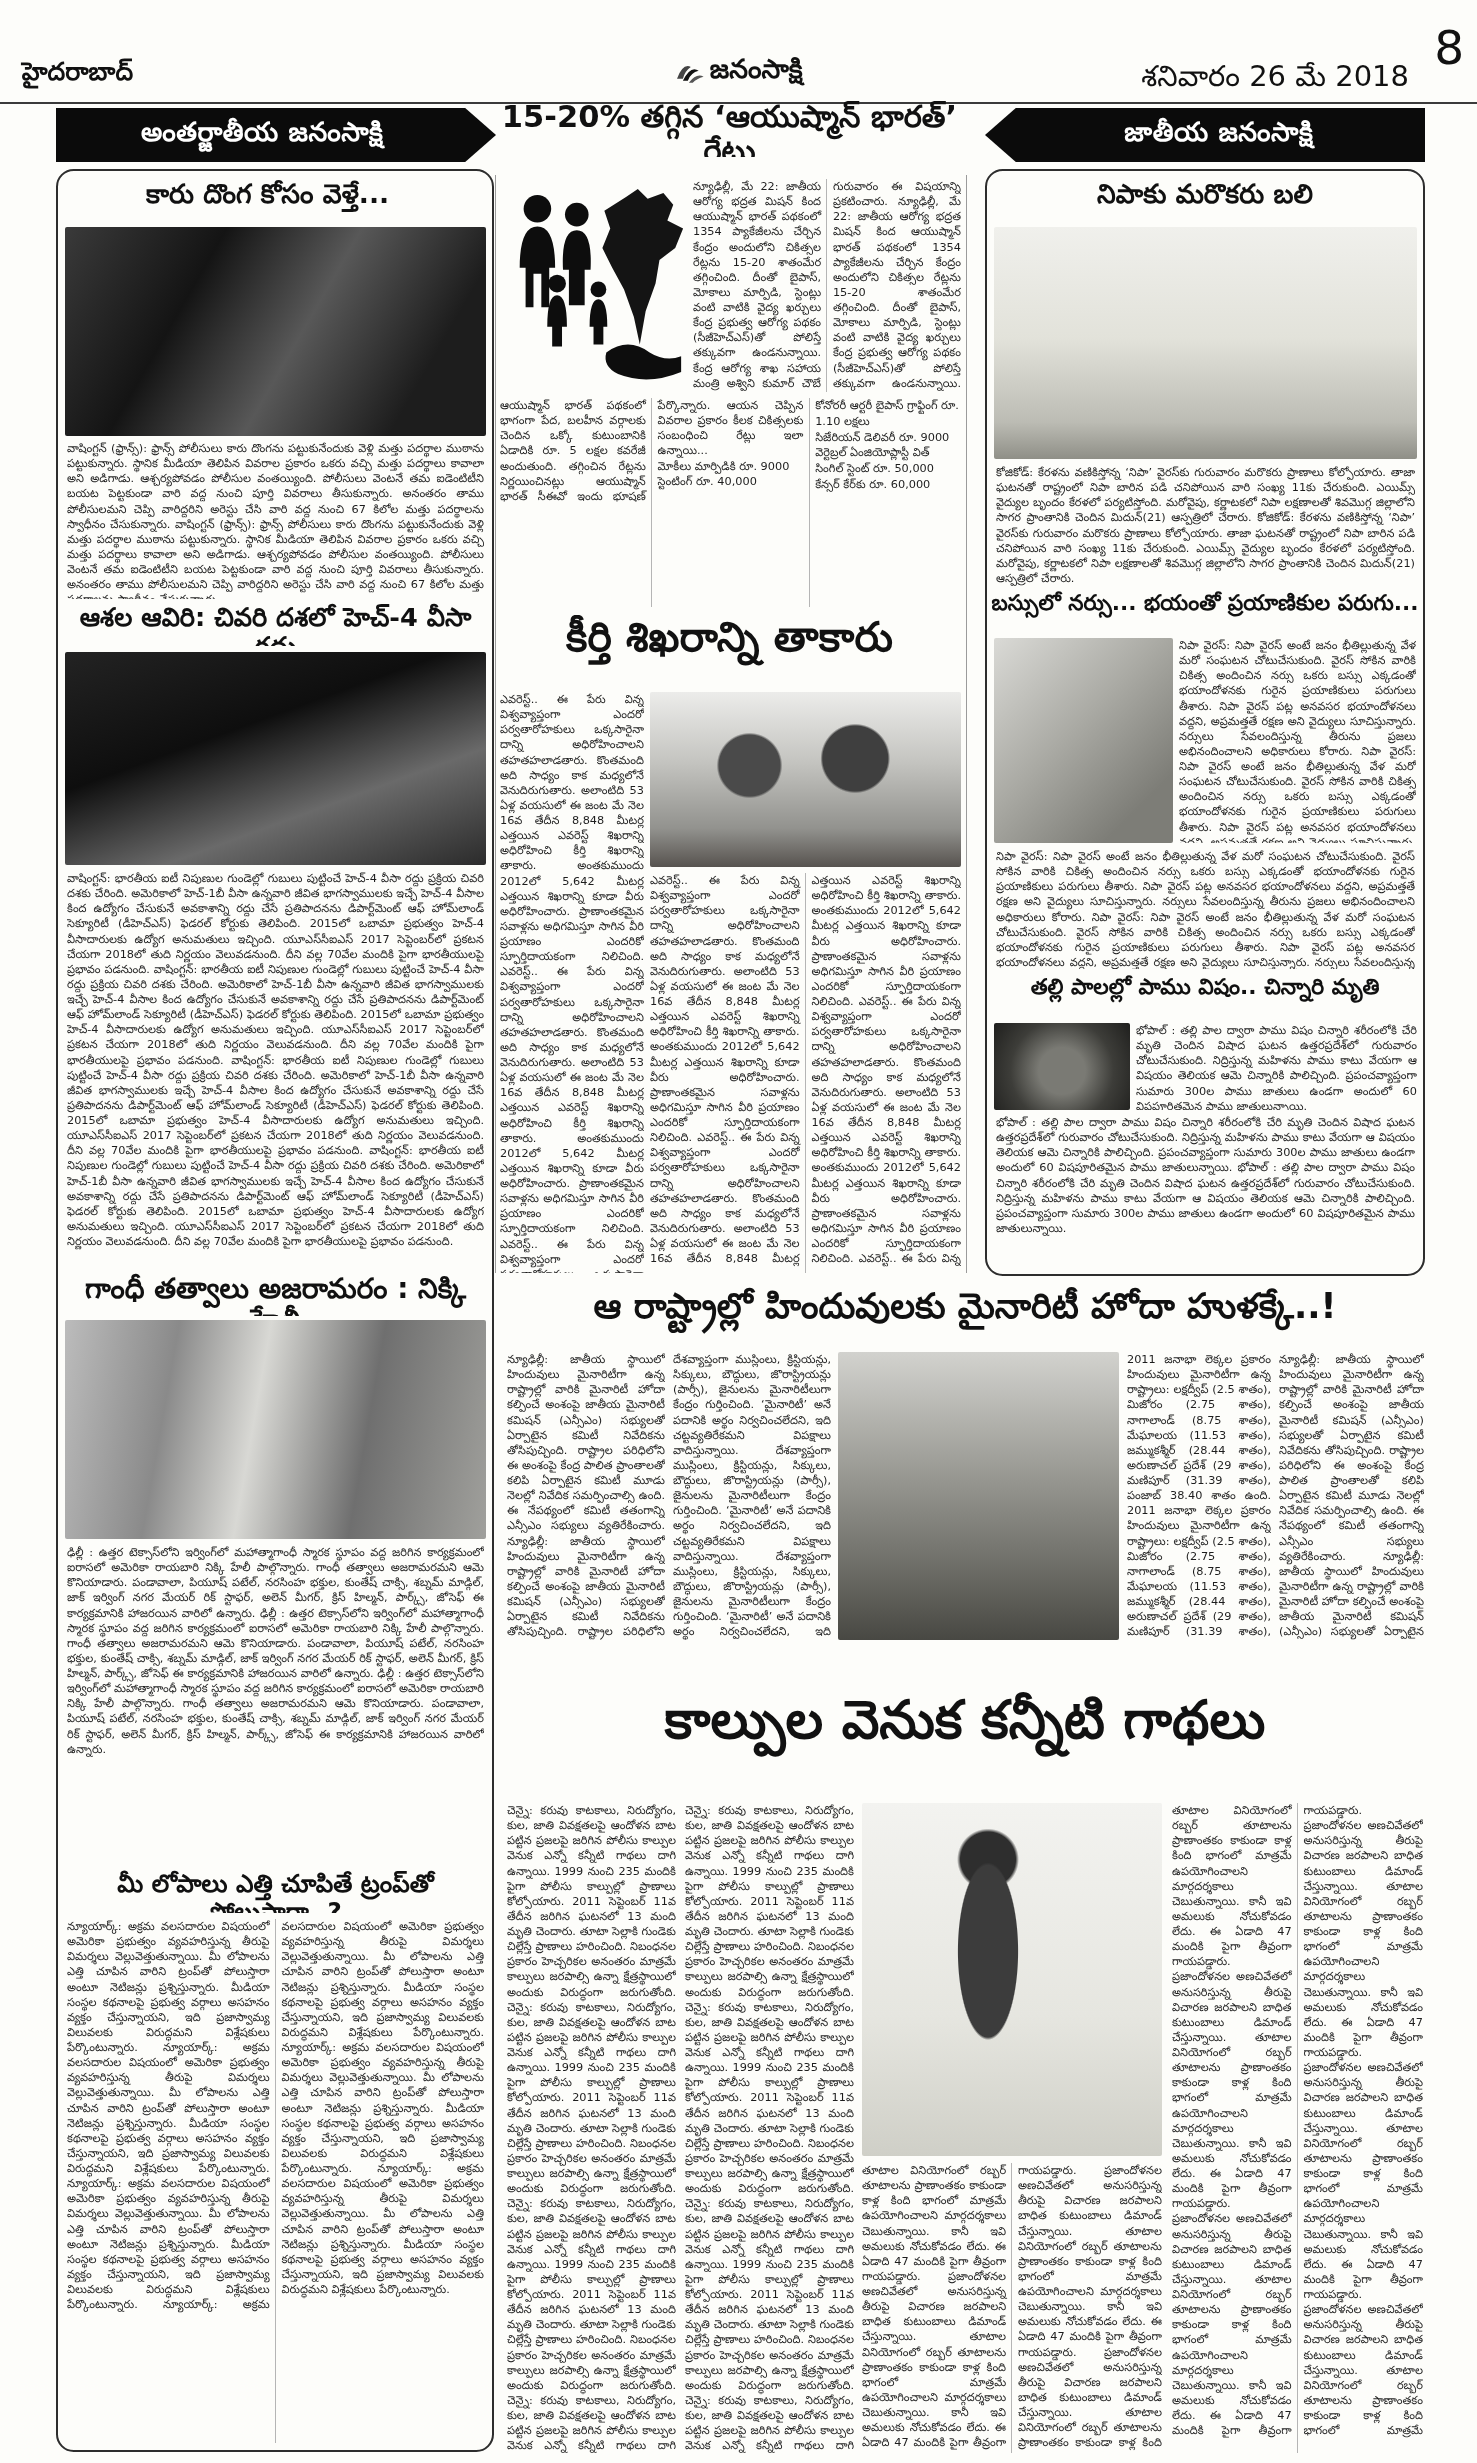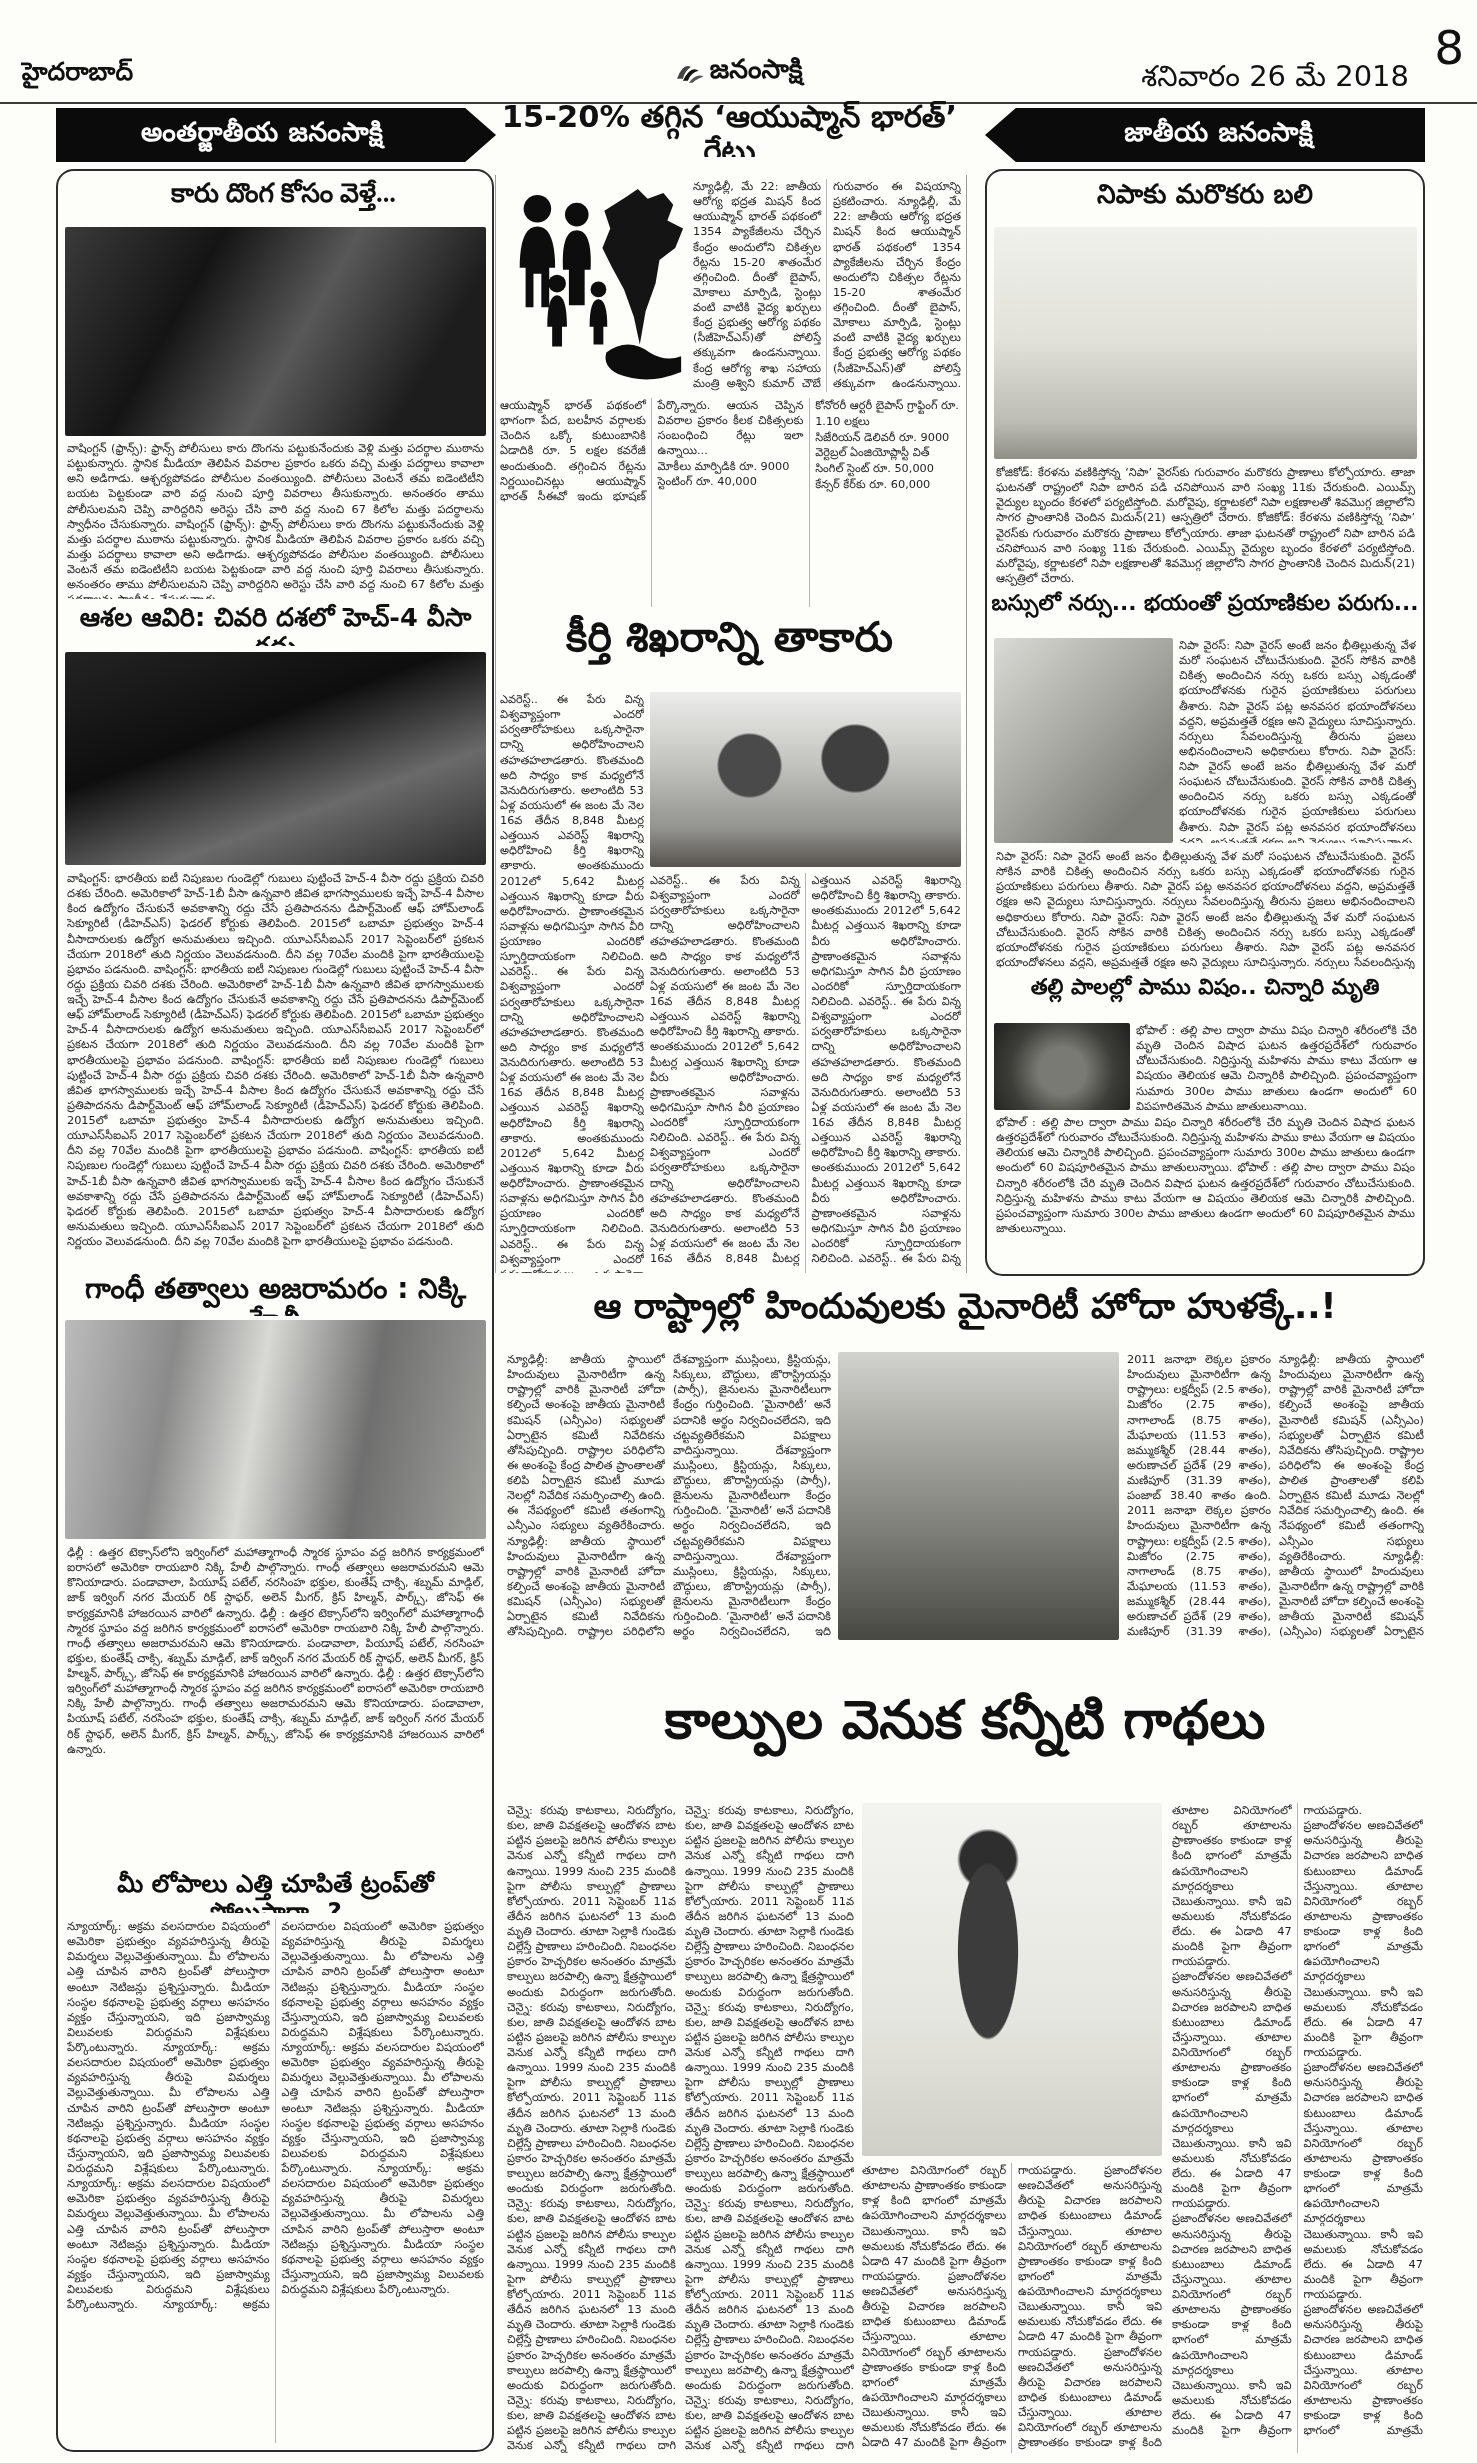--- a/index.html
+++ b/index.html
@@ -70,21 +70,21 @@
   <div class="hdr-rule"></div>
 
   <div class="banner banner-right">జాతీయ జనంసాక్షి</div>
   <div class="banner banner-left">అంతర్జాతీయ జనంసాక్షి</div>
 
   <div class="vrule" style="left:495px; top:175px; height:1098px;"></div>
   <div class="vrule" style="left:966px; top:175px; height:1098px;"></div>
 
   <div class="box" style="left:56px; top:169px; width:438px; height:2283px;"></div>
 
-  <div class="h-art" style="left:69px; top:179px; width:429px; height:43px; font-size:26.6px;font-family:Liberation Serif, serif;">కారు దొంగ కోసం వెళ్తే...</div>
+  <div class="h-art" style="left:53px; top:179px; width:429px; height:43px; font-size:26.6px;">కారు దొంగ కోసం వెళ్తే...</div>
   <div class="photo ph-dark" style="left:65px; top:227px; width:421px; height:209px;"></div>
   <div class="body-text" style="left:67px; top:441px; width:417px; height:158px;">వాషింగ్టన్ (ఫ్రాన్స్): ఫ్రాన్స్ పోలీసులు కారు దొంగను పట్టుకునేందుకు వెళ్లి మత్తు పదర్థాల ముఠాను పట్టుకున్నారు. స్థానిక మీడియా తెలిపిన వివరాల ప్రకారం ఒకరు వచ్చి మత్తు పదర్థాలు కావాలా అని అడిగాడు. ఆశ్చర్యపోవడం పోలీసుల వంతయ్యింది. పోలీసులు వెంటనే తమ ఐడెంటిటీని బయట పెట్టకుండా వారి వద్ద నుంచి పూర్తి వివరాలు తీసుకున్నారు. అనంతరం తాము పోలీసులమని చెప్పి వారిద్దరిని అరెస్టు చేసి వారి వద్ద నుంచి 67 కిలోల మత్తు పదర్థాలను స్వాధీనం చేసుకున్నారు. వాషింగ్టన్ (ఫ్రాన్స్): ఫ్రాన్స్ పోలీసులు కారు దొంగను పట్టుకునేందుకు వెళ్లి మత్తు పదర్థాల ముఠాను పట్టుకున్నారు. స్థానిక మీడియా తెలిపిన వివరాల ప్రకారం ఒకరు వచ్చి మత్తు పదర్థాలు కావాలా అని అడిగాడు. ఆశ్చర్యపోవడం పోలీసుల వంతయ్యింది. పోలీసులు వెంటనే తమ ఐడెంటిటీని బయట పెట్టకుండా వారి వద్ద నుంచి పూర్తి వివరాలు తీసుకున్నారు. అనంతరం తాము పోలీసులమని చెప్పి వారిద్దరిని అరెస్టు చేసి వారి వద్ద నుంచి 67 కిలోల మత్తు పదర్థాలను స్వాధీనం చేసుకున్నారు.</div>
 
   <div class="h-art" style="left:61px; top:603px; width:429px; height:43px; font-size:25.6px;">ఆశల ఆవిరి: చివరి దశలో హెచ్-4 వీసా రద్దు</div>
   <div class="photo ph-visa" style="left:65px; top:652px; width:421px; height:213px;"></div>
   <div class="body-text" style="left:67px; top:871px; width:417px; height:396px;">వాషింగ్టన్: భారతీయ ఐటీ నిపుణుల గుండెల్లో గుబులు పుట్టించే హెచ్-4 వీసా రద్దు ప్రక్రియ చివరి దశకు చేరింది. అమెరికాలో హెచ్-1బీ వీసా ఉన్నవారి జీవిత భాగస్వాములకు ఇచ్చే హెచ్-4 వీసాల కింద ఉద్యోగం చేసుకునే అవకాశాన్ని రద్దు చేసే ప్రతిపాదనను డిపార్ట్‌మెంట్ ఆఫ్ హోమ్‌లాండ్ సెక్యూరిటీ (డీహెచ్ఎస్) ఫెడరల్ కోర్టుకు తెలిపింది. 2015లో ఒబామా ప్రభుత్వం హెచ్-4 వీసాదారులకు ఉద్యోగ అనుమతులు ఇచ్చింది. యూఎస్‌సీఐఎస్ 2017 సెప్టెంబర్‌లో ప్రకటన చేయగా 2018లో తుది నిర్ణయం వెలువడనుంది. దీని వల్ల 70వేల మందికి పైగా భారతీయులపై ప్రభావం పడనుంది. వాషింగ్టన్: భారతీయ ఐటీ నిపుణుల గుండెల్లో గుబులు పుట్టించే హెచ్-4 వీసా రద్దు ప్రక్రియ చివరి దశకు చేరింది. అమెరికాలో హెచ్-1బీ వీసా ఉన్నవారి జీవిత భాగస్వాములకు ఇచ్చే హెచ్-4 వీసాల కింద ఉద్యోగం చేసుకునే అవకాశాన్ని రద్దు చేసే ప్రతిపాదనను డిపార్ట్‌మెంట్ ఆఫ్ హోమ్‌లాండ్ సెక్యూరిటీ (డీహెచ్ఎస్) ఫెడరల్ కోర్టుకు తెలిపింది. 2015లో ఒబామా ప్రభుత్వం హెచ్-4 వీసాదారులకు ఉద్యోగ అనుమతులు ఇచ్చింది. యూఎస్‌సీఐఎస్ 2017 సెప్టెంబర్‌లో ప్రకటన చేయగా 2018లో తుది నిర్ణయం వెలువడనుంది. దీని వల్ల 70వేల మందికి పైగా భారతీయులపై ప్రభావం పడనుంది. వాషింగ్టన్: భారతీయ ఐటీ నిపుణుల గుండెల్లో గుబులు పుట్టించే హెచ్-4 వీసా రద్దు ప్రక్రియ చివరి దశకు చేరింది. అమెరికాలో హెచ్-1బీ వీసా ఉన్నవారి జీవిత భాగస్వాములకు ఇచ్చే హెచ్-4 వీసాల కింద ఉద్యోగం చేసుకునే అవకాశాన్ని రద్దు చేసే ప్రతిపాదనను డిపార్ట్‌మెంట్ ఆఫ్ హోమ్‌లాండ్ సెక్యూరిటీ (డీహెచ్ఎస్) ఫెడరల్ కోర్టుకు తెలిపింది. 2015లో ఒబామా ప్రభుత్వం హెచ్-4 వీసాదారులకు ఉద్యోగ అనుమతులు ఇచ్చింది. యూఎస్‌సీఐఎస్ 2017 సెప్టెంబర్‌లో ప్రకటన చేయగా 2018లో తుది నిర్ణయం వెలువడనుంది. దీని వల్ల 70వేల మందికి పైగా భారతీయులపై ప్రభావం పడనుంది. వాషింగ్టన్: భారతీయ ఐటీ నిపుణుల గుండెల్లో గుబులు పుట్టించే హెచ్-4 వీసా రద్దు ప్రక్రియ చివరి దశకు చేరింది. అమెరికాలో హెచ్-1బీ వీసా ఉన్నవారి జీవిత భాగస్వాములకు ఇచ్చే హెచ్-4 వీసాల కింద ఉద్యోగం చేసుకునే అవకాశాన్ని రద్దు చేసే ప్రతిపాదనను డిపార్ట్‌మెంట్ ఆఫ్ హోమ్‌లాండ్ సెక్యూరిటీ (డీహెచ్ఎస్) ఫెడరల్ కోర్టుకు తెలిపింది. 2015లో ఒబామా ప్రభుత్వం హెచ్-4 వీసాదారులకు ఉద్యోగ అనుమతులు ఇచ్చింది. యూఎస్‌సీఐఎస్ 2017 సెప్టెంబర్‌లో ప్రకటన చేయగా 2018లో తుది నిర్ణయం వెలువడనుంది. దీని వల్ల 70వేల మందికి పైగా భారతీయులపై ప్రభావం పడనుంది.</div>
 
   <div class="h-art" style="left:61px; top:1273px; width:429px; height:43px; font-size:28px;">గాంధీ తత్వాలు అజరామరం : నిక్కి హేలీ</div>
   <div class="photo ph-gandhi" style="left:65px; top:1320px; width:421px; height:219px;"></div>
   <div class="body-text" style="left:67px; top:1545px; width:417px; height:319px;">ఢిల్లీ : ఉత్తర టెక్సాస్‌లోని ఇర్వింగ్‌లో మహాత్మాగాంధీ స్మారక స్థూపం వద్ద జరిగిన కార్యక్రమంలో ఐరాసలో అమెరికా రాయబారి నిక్కి హేలీ పాల్గొన్నారు. గాంధీ తత్వాలు అజరామరమని ఆమె కొనియాడారు. పండావాలా, పియూష్ పటేల్, నరసింహ భక్తుల, కుంతేష్ చాక్సి, శబ్నమ్ మాడ్గిల్, జాక్ ఇర్వింగ్ నగర మేయర్ రిక్ స్టాఫర్, అలెన్ మీగర్, క్రిస్ హిల్మన్, పార్క్స్, జోసెఫ్ ఈ కార్యక్రమానికి హాజరయిన వారిలో ఉన్నారు. ఢిల్లీ : ఉత్తర టెక్సాస్‌లోని ఇర్వింగ్‌లో మహాత్మాగాంధీ స్మారక స్థూపం వద్ద జరిగిన కార్యక్రమంలో ఐరాసలో అమెరికా రాయబారి నిక్కి హేలీ పాల్గొన్నారు. గాంధీ తత్వాలు అజరామరమని ఆమె కొనియాడారు. పండావాలా, పియూష్ పటేల్, నరసింహ భక్తుల, కుంతేష్ చాక్సి, శబ్నమ్ మాడ్గిల్, జాక్ ఇర్వింగ్ నగర మేయర్ రిక్ స్టాఫర్, అలెన్ మీగర్, క్రిస్ హిల్మన్, పార్క్స్, జోసెఫ్ ఈ కార్యక్రమానికి హాజరయిన వారిలో ఉన్నారు. ఢిల్లీ : ఉత్తర టెక్సాస్‌లోని ఇర్వింగ్‌లో మహాత్మాగాంధీ స్మారక స్థూపం వద్ద జరిగిన కార్యక్రమంలో ఐరాసలో అమెరికా రాయబారి నిక్కి హేలీ పాల్గొన్నారు. గాంధీ తత్వాలు అజరామరమని ఆమె కొనియాడారు. పండావాలా, పియూష్ పటేల్, నరసింహ భక్తుల, కుంతేష్ చాక్సి, శబ్నమ్ మాడ్గిల్, జాక్ ఇర్వింగ్ నగర మేయర్ రిక్ స్టాఫర్, అలెన్ మీగర్, క్రిస్ హిల్మన్, పార్క్స్, జోసెఫ్ ఈ కార్యక్రమానికి హాజరయిన వారిలో ఉన్నారు.</div>

